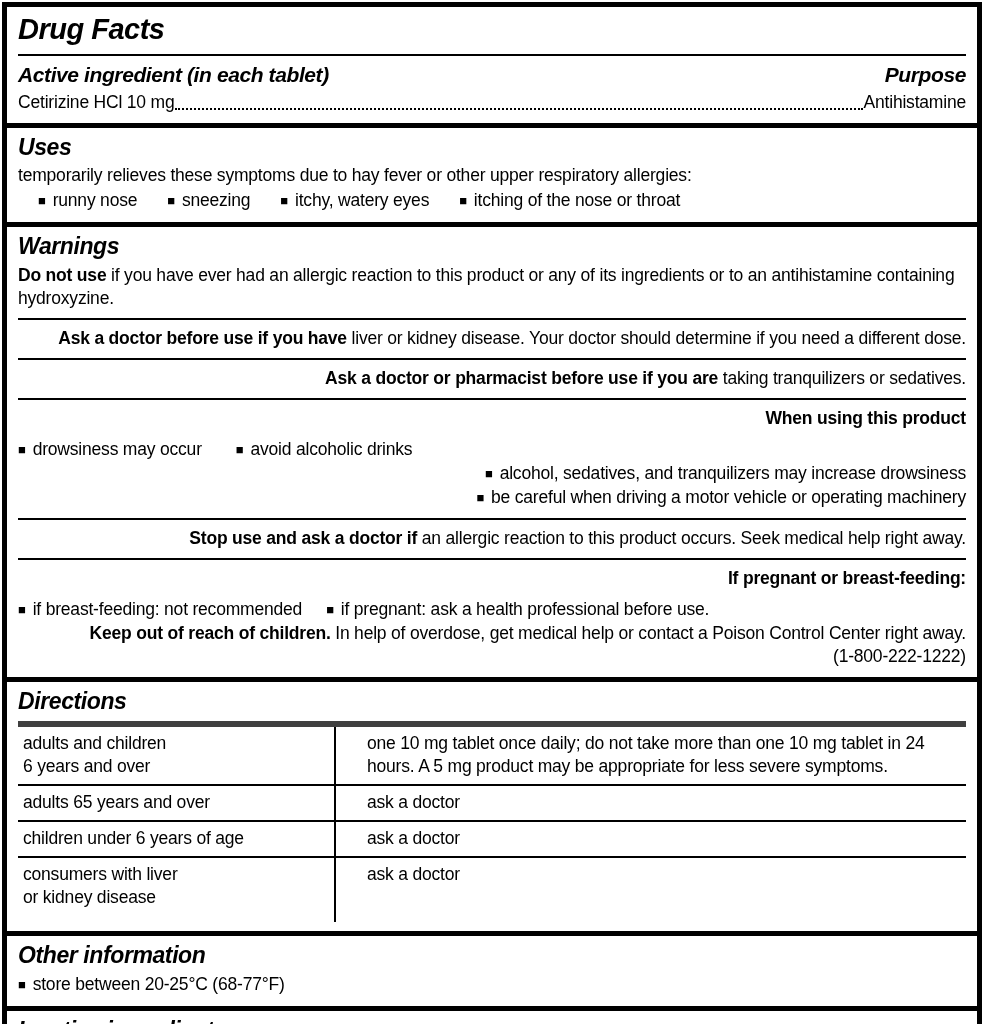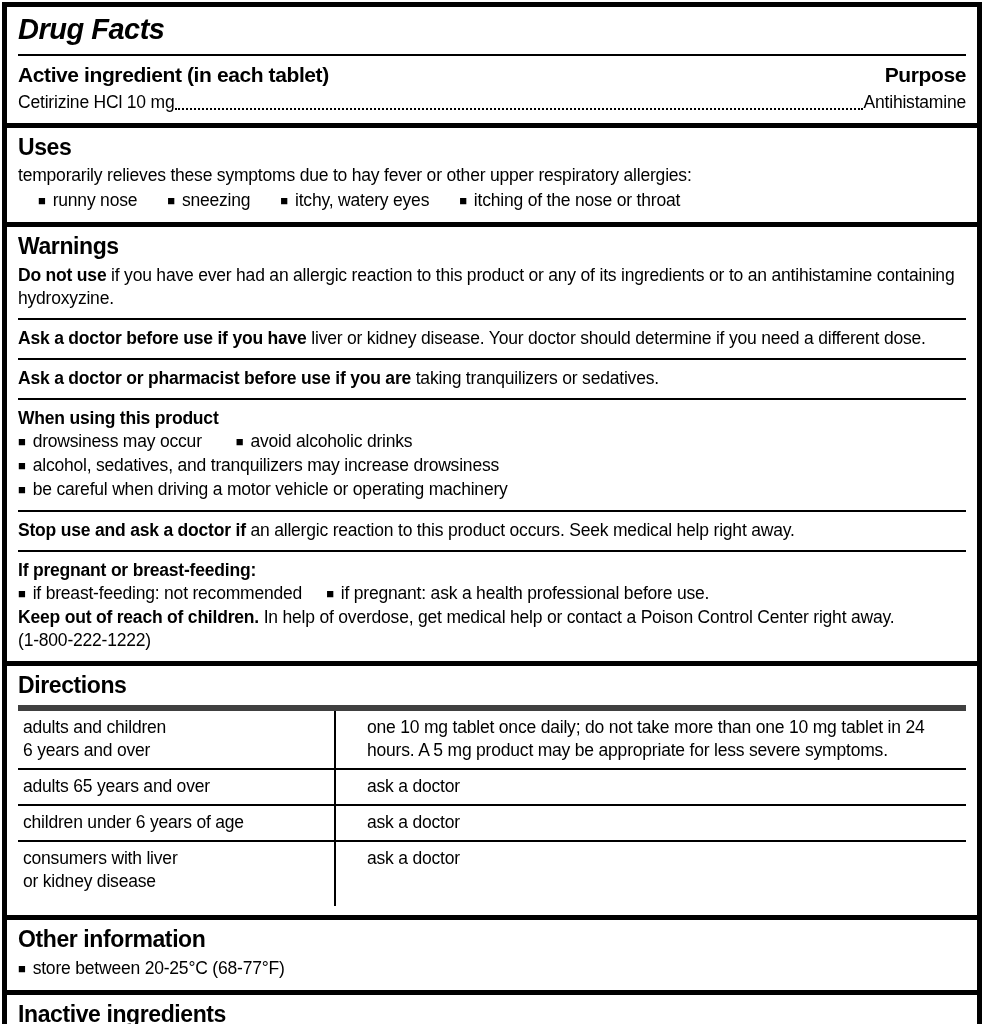--- a/index.html
+++ b/index.html
@@ -27,20 +27,21 @@
   .h1 {
     font-size: 29px;
     font-weight: bold;
     font-style: italic;
     letter-spacing: -0.5px;
     line-height: 1.15;
   }
   .h2 {
     font-size: 23px;
     font-weight: bold;
+    font-style: italic;
     letter-spacing: -0.4px;
     line-height: 1.2;
   }
   .para, .body-txt {
     font-size: 17.5px;
     line-height: 23px;
     letter-spacing: -0.2px;
   }
   b { font-weight: bold; }
 
@@ -89,22 +90,23 @@
     font-size: 13px;
     margin-right: 7px;
     position: relative;
     top: -1px;
   }
 
   .wsub {
     border-top: 2px solid #000;
     margin-top: 8px;
     padding-top: 7px;
-  }
-  .wsub .para + .brow, .wsub .para + .bline { margin-top: 0; }
+    text-align: right;
+  }
+  .wsub .para + .brow, .wsub .para + .bline { margin-top: 8px; }
 
   .dtable {
     border-top: 6px solid #404040;
     margin-top: 6px;
   }
   .drow {
     display: flex;
     border-bottom: 2px solid #000;
   }
   .drow:last-child { border-bottom: none; min-height: 64px; }

